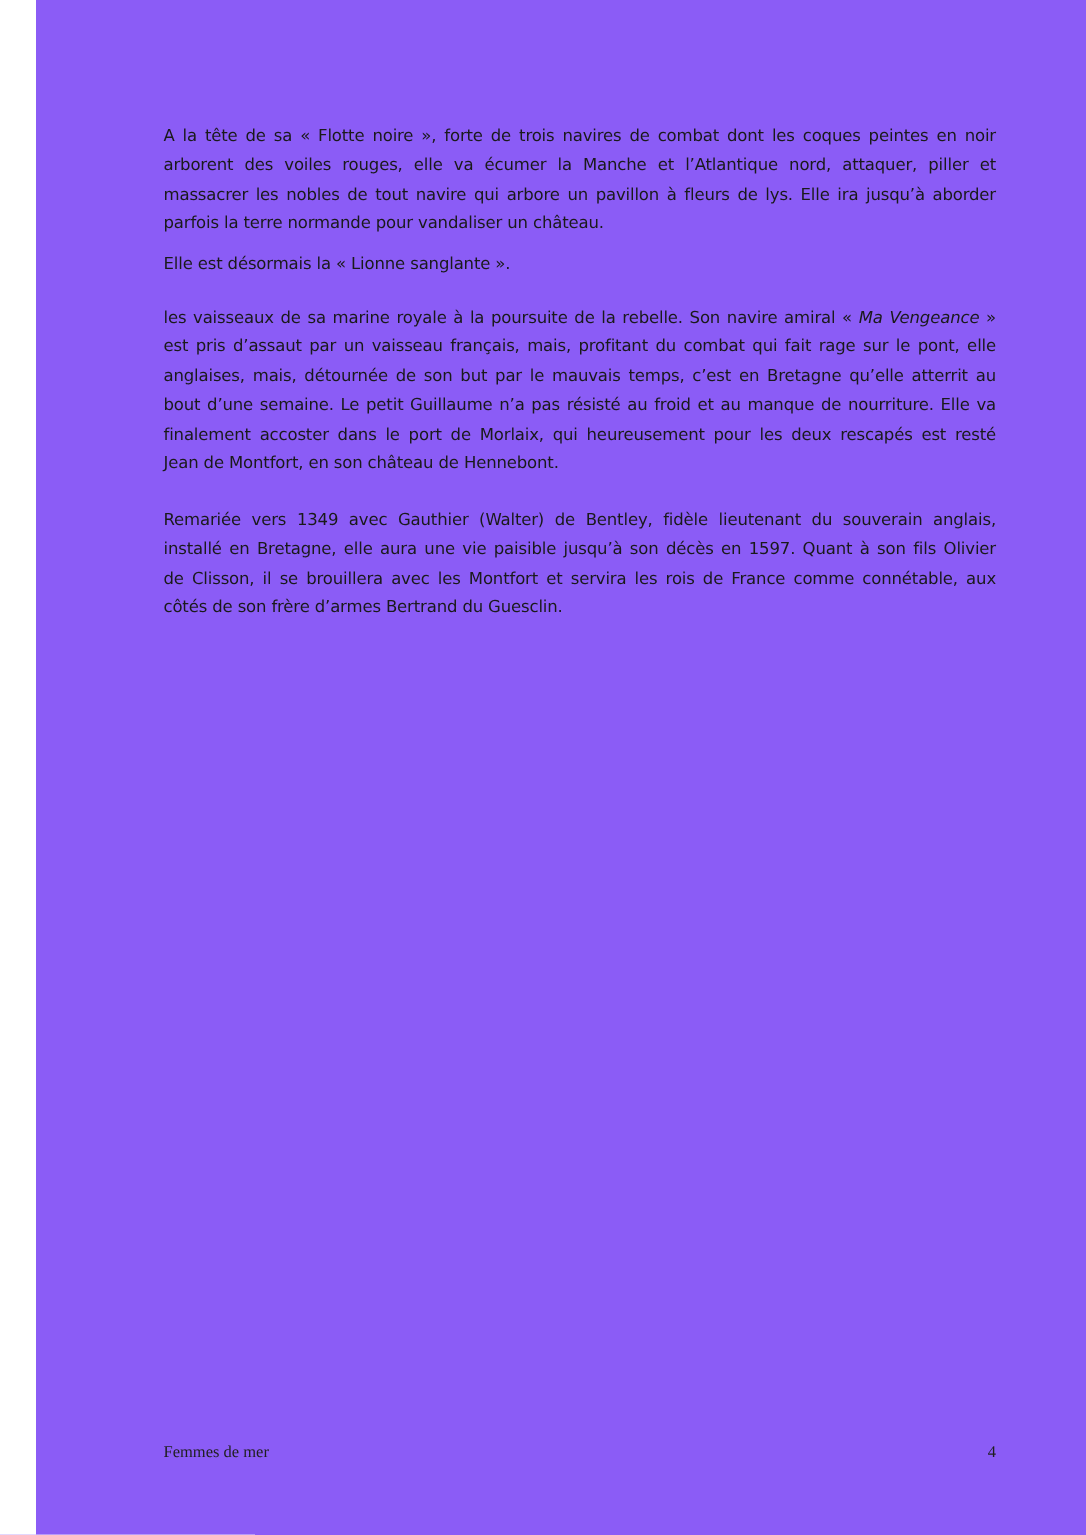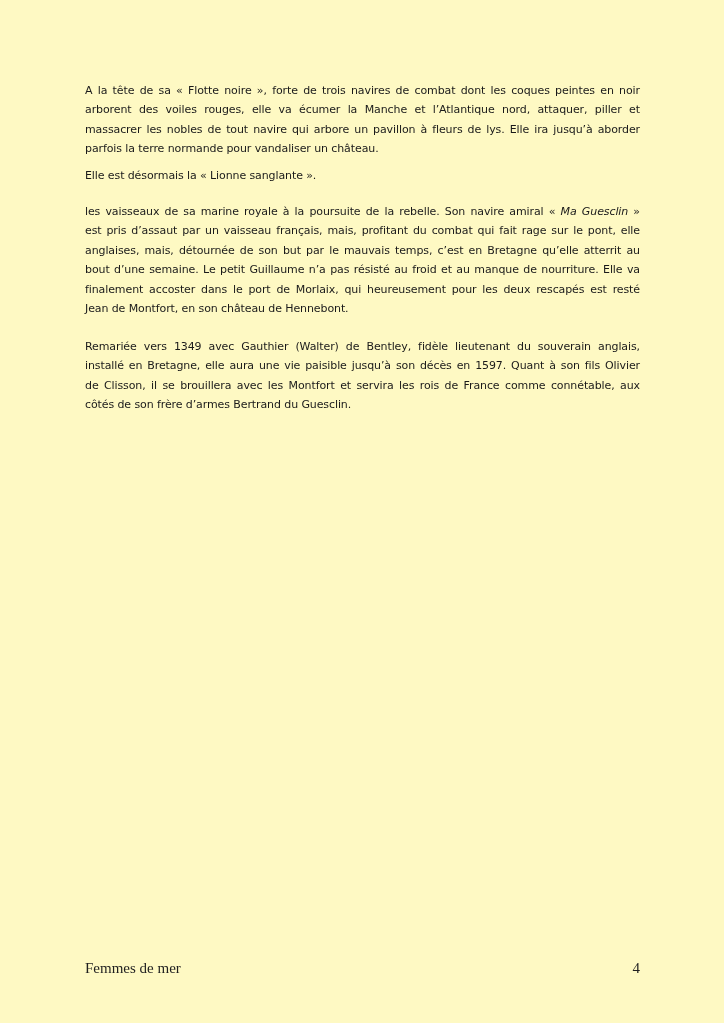--- a/index.html
+++ b/index.html
@@ -10,21 +10,22 @@
   body {
     width: 724px;
     height: 1023px;
     position: relative;
     overflow: hidden;
     font-family: "DejaVu Sans", sans-serif;
   }
   .page {
     position: absolute;
     inset: 0;
-    background: #fef9c3;
+    background: #8b5cf6;
+    margin-left: 24px;
   }
   .text-block {
     position: absolute;
     left: 85px;
     top: 81px;
     width: 555px;
     color: #1a1a1a;
     font-size: 11px;
     letter-spacing: -0.1px;
   }
@@ -48,21 +49,21 @@
   .it { font-style: italic; }
   .footer {
     position: absolute;
     left: 85px;
     top: 959px;
     width: 555px;
     display: flex;
     justify-content: space-between;
     align-items: baseline;
     font-family: "Liberation Serif", "DejaVu Serif", serif;
-    font-size: 15px;
+    font-size: 11px;
     color: #1f1f1f;
     line-height: 18px;
   }
 </style>
 </head>
 <body>
 
 <div class="page">
   <div class="text-block">
 
@@ -71,21 +72,21 @@
       <div class="line just">arborent des voiles rouges, elle va écumer la Manche et l’Atlantique nord, attaquer, piller et</div>
       <div class="line just">massacrer les nobles de tout navire qui arbore un pavillon à fleurs de lys. Elle ira jusqu’à aborder</div>
       <div class="line last">parfois la terre normande pour vandaliser un château.</div>
     </div>
 
     <div class="para after-p2">
       <div class="line last">Elle est désormais la « Lionne sanglante ».</div>
     </div>
 
     <div class="para after-p3">
-      <div class="line just"><span>les vaisseaux de sa marine royale à la poursuite de la rebelle. Son navire amiral « </span><span class="it">Ma Guesclin</span><span> »</span></div>
+      <div class="line just"><span>les vaisseaux de sa marine royale à la poursuite de la rebelle. Son navire amiral « </span><span class="it">Ma Vengeance</span><span> »</span></div>
       <div class="line just">est pris d’assaut par un vaisseau français, mais, profitant du combat qui fait rage sur le pont, elle</div>
       <div class="line just">anglaises, mais, détournée de son but par le mauvais temps, c’est en Bretagne qu’elle atterrit au</div>
       <div class="line just">bout d’une semaine. Le petit Guillaume n’a pas résisté au froid et au manque de nourriture. Elle va</div>
       <div class="line just">finalement accoster dans le port de Morlaix, qui heureusement pour les deux rescapés est resté</div>
       <div class="line last">Jean de Montfort, en son château de Hennebont.</div>
     </div>
 
     <div class="para">
       <div class="line just">Remariée vers 1349 avec Gauthier (Walter) de Bentley, fidèle lieutenant du souverain anglais,</div>
       <div class="line just">installé en Bretagne, elle aura une vie paisible jusqu’à son décès en 1597. Quant à son fils Olivier</div>

